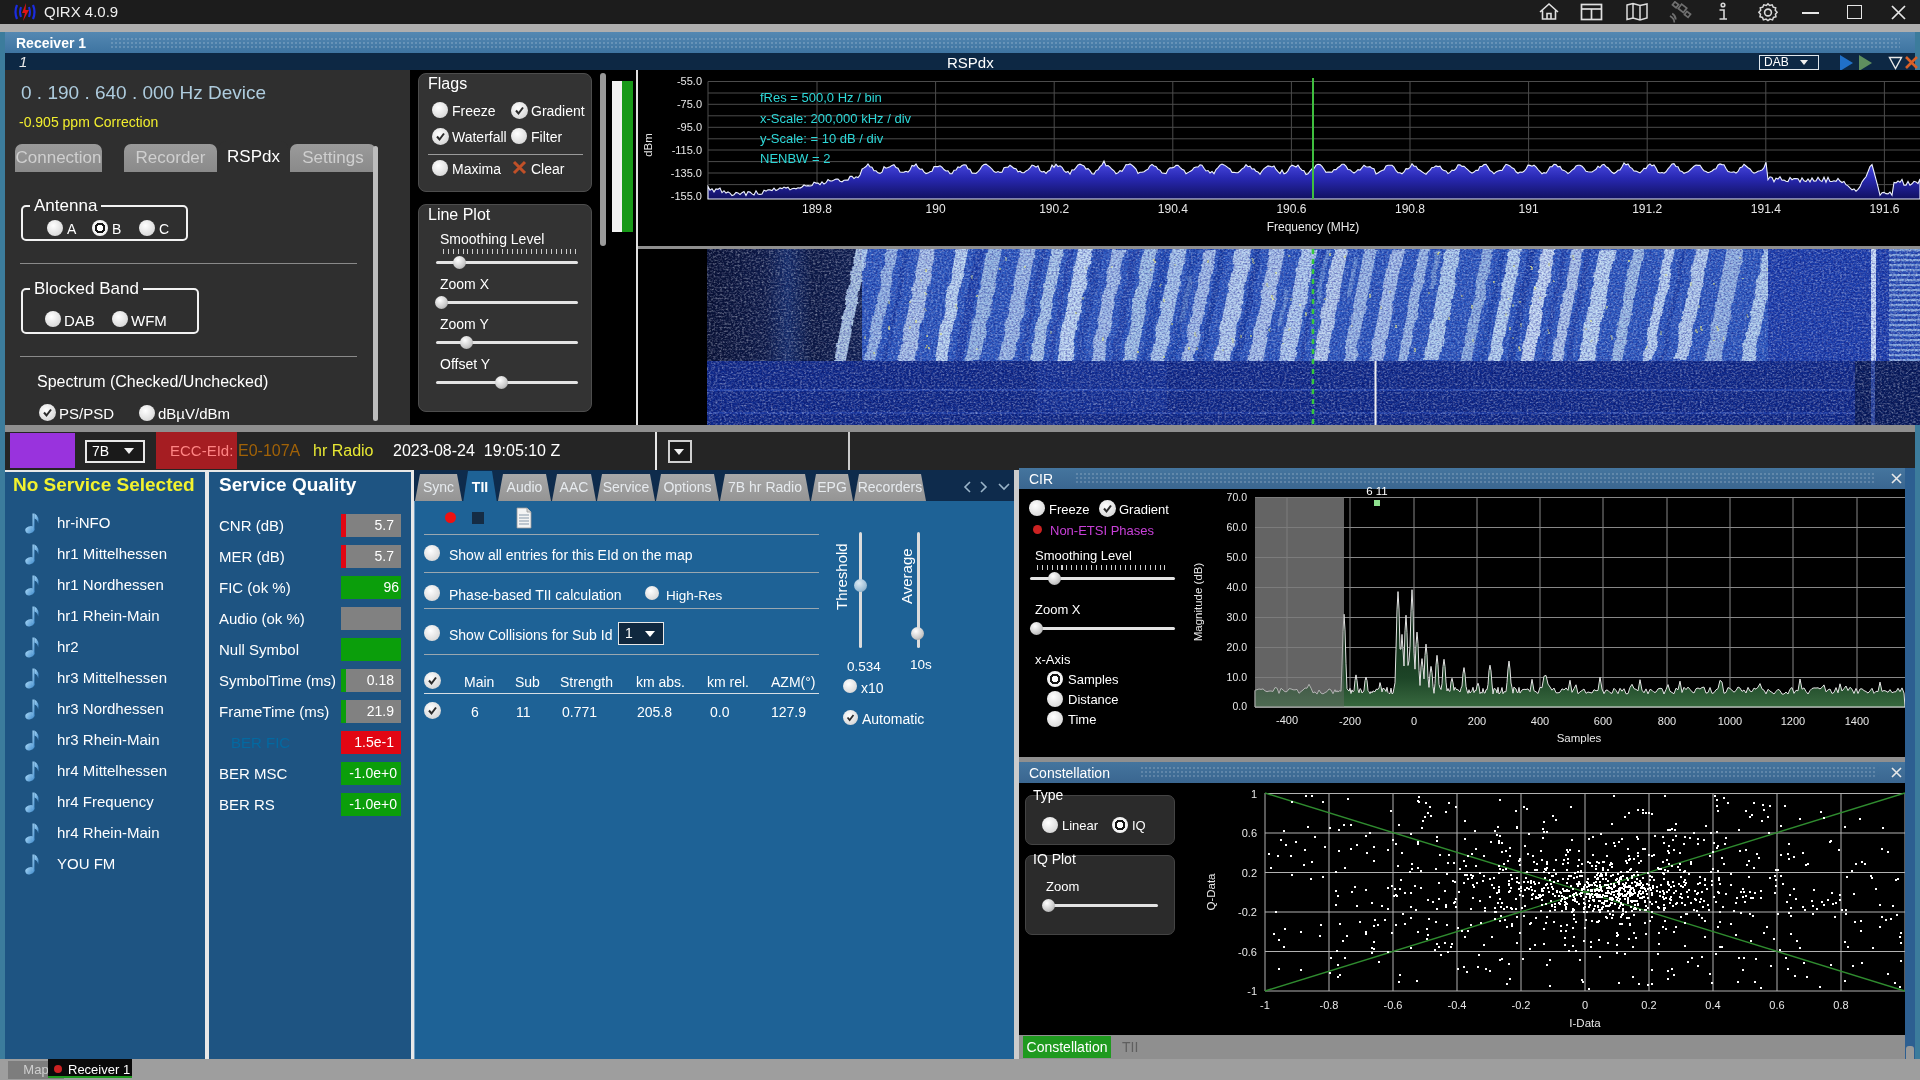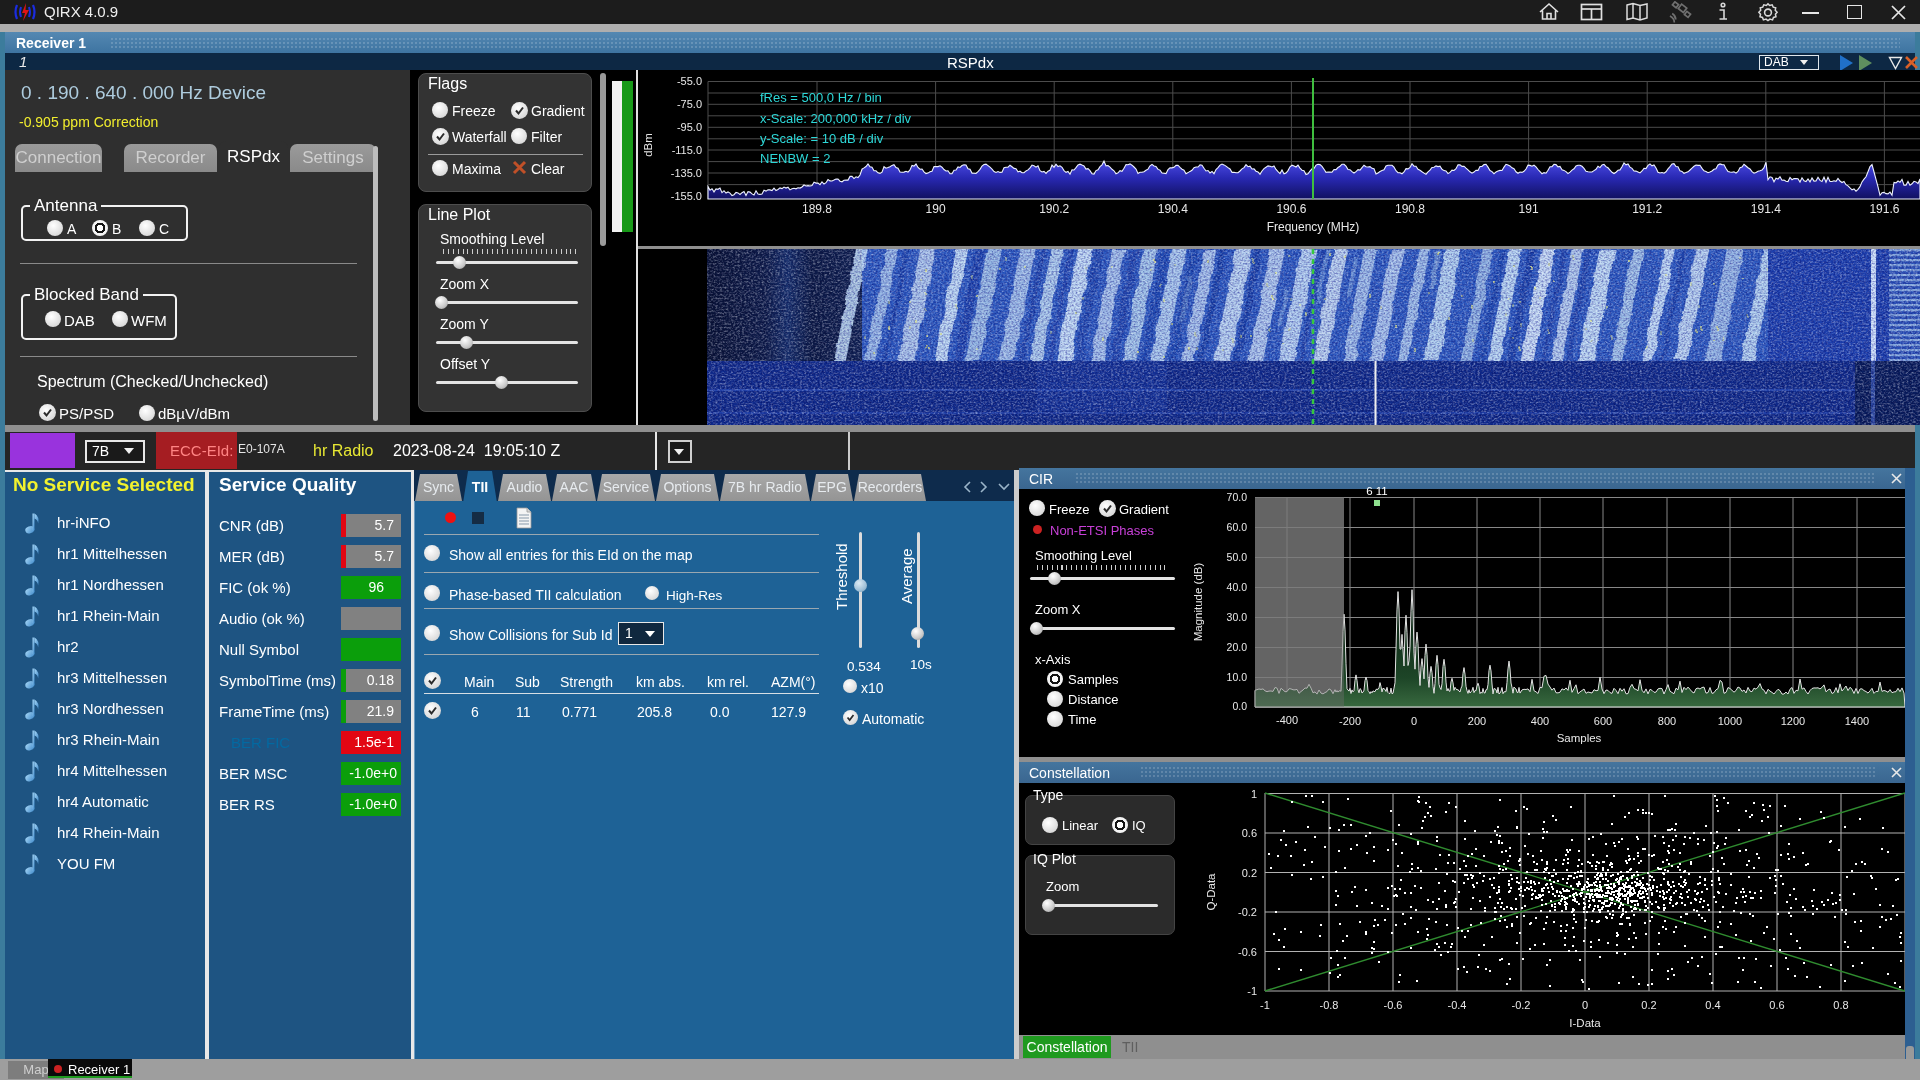--- a/index.html
+++ b/index.html
@@ -122,21 +122,21 @@
     <span class="lbl">Antenna</span>
   </div>
 <div class="ci" style="left:47px;top:220px;"></div>
 <div class="t" style="left:67px;top:221px;color:#fff;font-size:14px;">A</div>
 <div class="rs" style="left:92px;top:220px;"></div>
 <div class="t" style="left:112px;top:221px;color:#fff;font-size:14px;">B</div>
 <div class="ci" style="left:139px;top:220px;"></div>
 <div class="t" style="left:159px;top:221px;color:#fff;font-size:14px;">C</div>
 <div class="abs" style="left:20px;top:263px;width:337px;height:1px;background:#8a8a8a;"></div>
 
-<div class="gbox" style="left:21px;top:294px;width:156px;height:46px;">
+<div class="gbox" style="left:21px;top:288px;width:178px;height:46px;">
     <span class="lbl">Blocked Band</span>
   </div>
 <div class="ci" style="left:45px;top:311px;"></div>
 <div class="t" style="left:64px;top:312px;color:#fff;font-size:15px;">DAB</div>
 <div class="ci" style="left:112px;top:311px;"></div>
 <div class="t" style="left:131px;top:312px;color:#fff;font-size:15px;">WFM</div>
 <div class="abs" style="left:20px;top:356px;width:337px;height:1px;background:#8a8a8a;"></div>
 <div class="t" style="left:37px;top:373px;color:#fff;font-size:16px;">Spectrum (Checked/Unchecked)</div>
 <div class="ck" style="left:39px;top:404px;">
     <svg width="13" height="13" viewBox="0 0 13 13">
@@ -482,21 +482,21 @@
 </div>
 
 <div class="abs" style="left:5px;top:425px;width:1910px;height:7px;background:#8f8f8f;"></div>
 <div class="abs" style="left:5px;top:432px;width:1910px;height:38px;background:#252525;"></div>
 <div class="abs" style="left:10px;top:433px;width:65px;height:35px;background:#9933dd;"></div>
 <div class="abs" style="left:85px;top:440px;width:60px;height:23px;border:2px solid #e8e8e8;background:#1a1a1a;"></div>
 <div class="t" style="left:92px;top:443px;color:#fff;font-size:14px;">7B</div>
 <div class="tri-d" style="left:124px;top:448px;"></div>
 <div class="abs" style="left:156px;top:432px;width:81px;height:37px;background:#a51d22;"></div>
 <div class="t" style="left:170px;top:442px;color:#ff8484;font-size:15px;">ECC-EId:</div>
-<div class="t" style="left:238px;top:442px;color:#e5e5e5;font-size:12px;">E0-107A</div>
+<div class="t" style="left:238px;top:442px;color:#a16207;font-size:16px;">E0-107A</div>
 <div class="t" style="left:313px;top:442px;color:#e8e833;font-size:16px;">hr Radio</div>
 <div class="t" style="left:393px;top:442px;color:#fff;font-size:16px;">2023-08-24&nbsp; 19:05:10 Z</div>
 <div class="abs" style="left:655px;top:432px;width:2px;height:38px;background:#e8e8e8;"></div>
 <div class="abs" style="left:668px;top:440px;width:24px;height:23px;border:2px solid #d0d0d0;background:#1a1a1a;"></div>
 <div class="tri-d" style="left:674px;top:449px;"></div>
 <div class="abs" style="left:848px;top:432px;width:2px;height:38px;background:#cccccc;"></div>
 
 <div class="abs" style="left:5px;top:470px;width:200px;height:589px;background:#1e5482;border-top:2px solid #e8e8e8;"></div>
 <div class="t" style="left:13px;top:474px;color:#f2f22e;font-size:19px;font-weight:bold;">No Service Selected</div>
 <svg class="abs" style="left:5px;top:470px;" width="200" height="589" viewBox="0 0 200 589">
@@ -526,40 +526,40 @@
 </svg>
 <div class="t" style="left:57px;top:514px;color:#fff;font-size:15px;">hr-iNFO</div>
 <div class="t" style="left:57px;top:545px;color:#fff;font-size:15px;">hr1 Mittelhessen</div>
 <div class="t" style="left:57px;top:576px;color:#fff;font-size:15px;">hr1 Nordhessen</div>
 <div class="t" style="left:57px;top:607px;color:#fff;font-size:15px;">hr1 Rhein-Main</div>
 <div class="t" style="left:57px;top:638px;color:#fff;font-size:15px;">hr2</div>
 <div class="t" style="left:57px;top:669px;color:#fff;font-size:15px;">hr3 Mittelhessen</div>
 <div class="t" style="left:57px;top:700px;color:#fff;font-size:15px;">hr3 Nordhessen</div>
 <div class="t" style="left:57px;top:731px;color:#fff;font-size:15px;">hr3 Rhein-Main</div>
 <div class="t" style="left:57px;top:762px;color:#fff;font-size:15px;">hr4 Mittelhessen</div>
-<div class="t" style="left:57px;top:793px;color:#fff;font-size:15px;">hr4 Automatic</div>
+<div class="t" style="left:57px;top:793px;color:#fff;font-size:15px;">hr4 Frequency</div>
 <div class="t" style="left:57px;top:824px;color:#fff;font-size:15px;">hr4 Rhein-Main</div>
 <div class="t" style="left:57px;top:855px;color:#fff;font-size:15px;">YOU FM</div>
 <div class="abs" style="left:205px;top:470px;width:4px;height:589px;background:#e8e8e8;"></div>
 
 <div class="abs" style="left:209px;top:470px;width:202px;height:589px;background:#1e5482;border-top:2px solid #e8e8e8;"></div>
 <div class="t" style="left:219px;top:474px;color:#fff;font-size:19px;font-weight:bold;">Service Quality</div>
 <div class="t" style="left:219px;top:517px;color:#fff;font-size:15px;">CNR (dB)</div>
 <div class="t" style="left:219px;top:548px;color:#fff;font-size:15px;">MER (dB)</div>
 <div class="t" style="left:219px;top:579px;color:#fff;font-size:15px;">FIC (ok %)</div>
 <div class="t" style="left:219px;top:610px;color:#fff;font-size:15px;">Audio (ok %)</div>
 <div class="t" style="left:219px;top:641px;color:#fff;font-size:15px;">Null Symbol</div>
 <div class="t" style="left:219px;top:672px;color:#fff;font-size:15px;">SymbolTime (ms)</div>
 <div class="t" style="left:219px;top:703px;color:#fff;font-size:15px;">FrameTime (ms)</div>
 <div class="t" style="left:231px;top:734px;color:#0369a1;font-size:15px;">BER FIC</div>
 <div class="t" style="left:219px;top:765px;color:#fff;font-size:15px;">BER MSC</div>
 <div class="t" style="left:219px;top:796px;color:#fff;font-size:15px;">BER RS</div>
 <div class="abs" style="left:341px;top:514px;width:60px;height:23px;background:#818181;border-left:5px solid #e20613;color:#fff;font-size:14px;text-align:right;line-height:23px;padding-right:7px;">5.7</div>
 <div class="abs" style="left:341px;top:545px;width:60px;height:23px;background:#818181;border-left:5px solid #e20613;color:#fff;font-size:14px;text-align:right;line-height:23px;padding-right:7px;">5.7</div>
-<div class="abs" style="left:341px;top:576px;width:60px;height:23px;background:#0b9e0b;color:#fff;font-size:14px;text-align:right;line-height:23px;padding-right:17px;">96</div>
+<div class="abs" style="left:341px;top:576px;width:60px;height:23px;background:#0b9e0b;color:#fff;font-size:14px;text-align:right;line-height:23px;padding-right:2px;">96</div>
 <div class="abs" style="left:341px;top:607px;width:60px;height:23px;background:#818181;"></div>
 <div class="abs" style="left:341px;top:638px;width:60px;height:23px;background:#0b9e0b;"></div>
 <div class="abs" style="left:341px;top:669px;width:60px;height:23px;background:#818181;border-left:5px solid #0b9e0b;color:#fff;font-size:14px;text-align:right;line-height:23px;padding-right:7px;">0.18</div>
 <div class="abs" style="left:341px;top:700px;width:60px;height:23px;background:#818181;border-left:5px solid #0b9e0b;color:#fff;font-size:14px;text-align:right;line-height:23px;padding-right:7px;">21.9</div>
 <div class="abs" style="left:341px;top:731px;width:60px;height:23px;background:#e20613;color:#fff;font-size:14px;text-align:right;line-height:23px;padding-right:7px;">1.5e-1</div>
 <div class="abs" style="left:341px;top:762px;width:60px;height:23px;background:#0b9e0b;color:#fff;font-size:14px;text-align:right;line-height:23px;padding-right:4px;">-1.0e+0</div>
 <div class="abs" style="left:341px;top:793px;width:60px;height:23px;background:#0b9e0b;color:#fff;font-size:14px;text-align:right;line-height:23px;padding-right:4px;">-1.0e+0</div>
 <div class="abs" style="left:411px;top:470px;width:3px;height:589px;background:#e8e8e8;"></div>
 
 <div class="abs" style="left:414px;top:470px;width:600px;height:589px;background:#1e6296;border-left:1.5px solid #6d9cc0;"></div>

